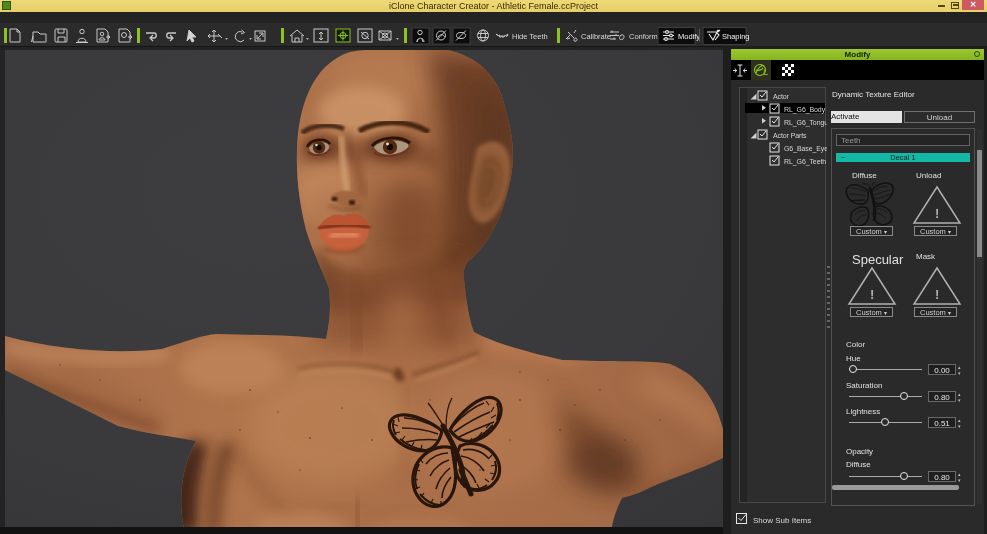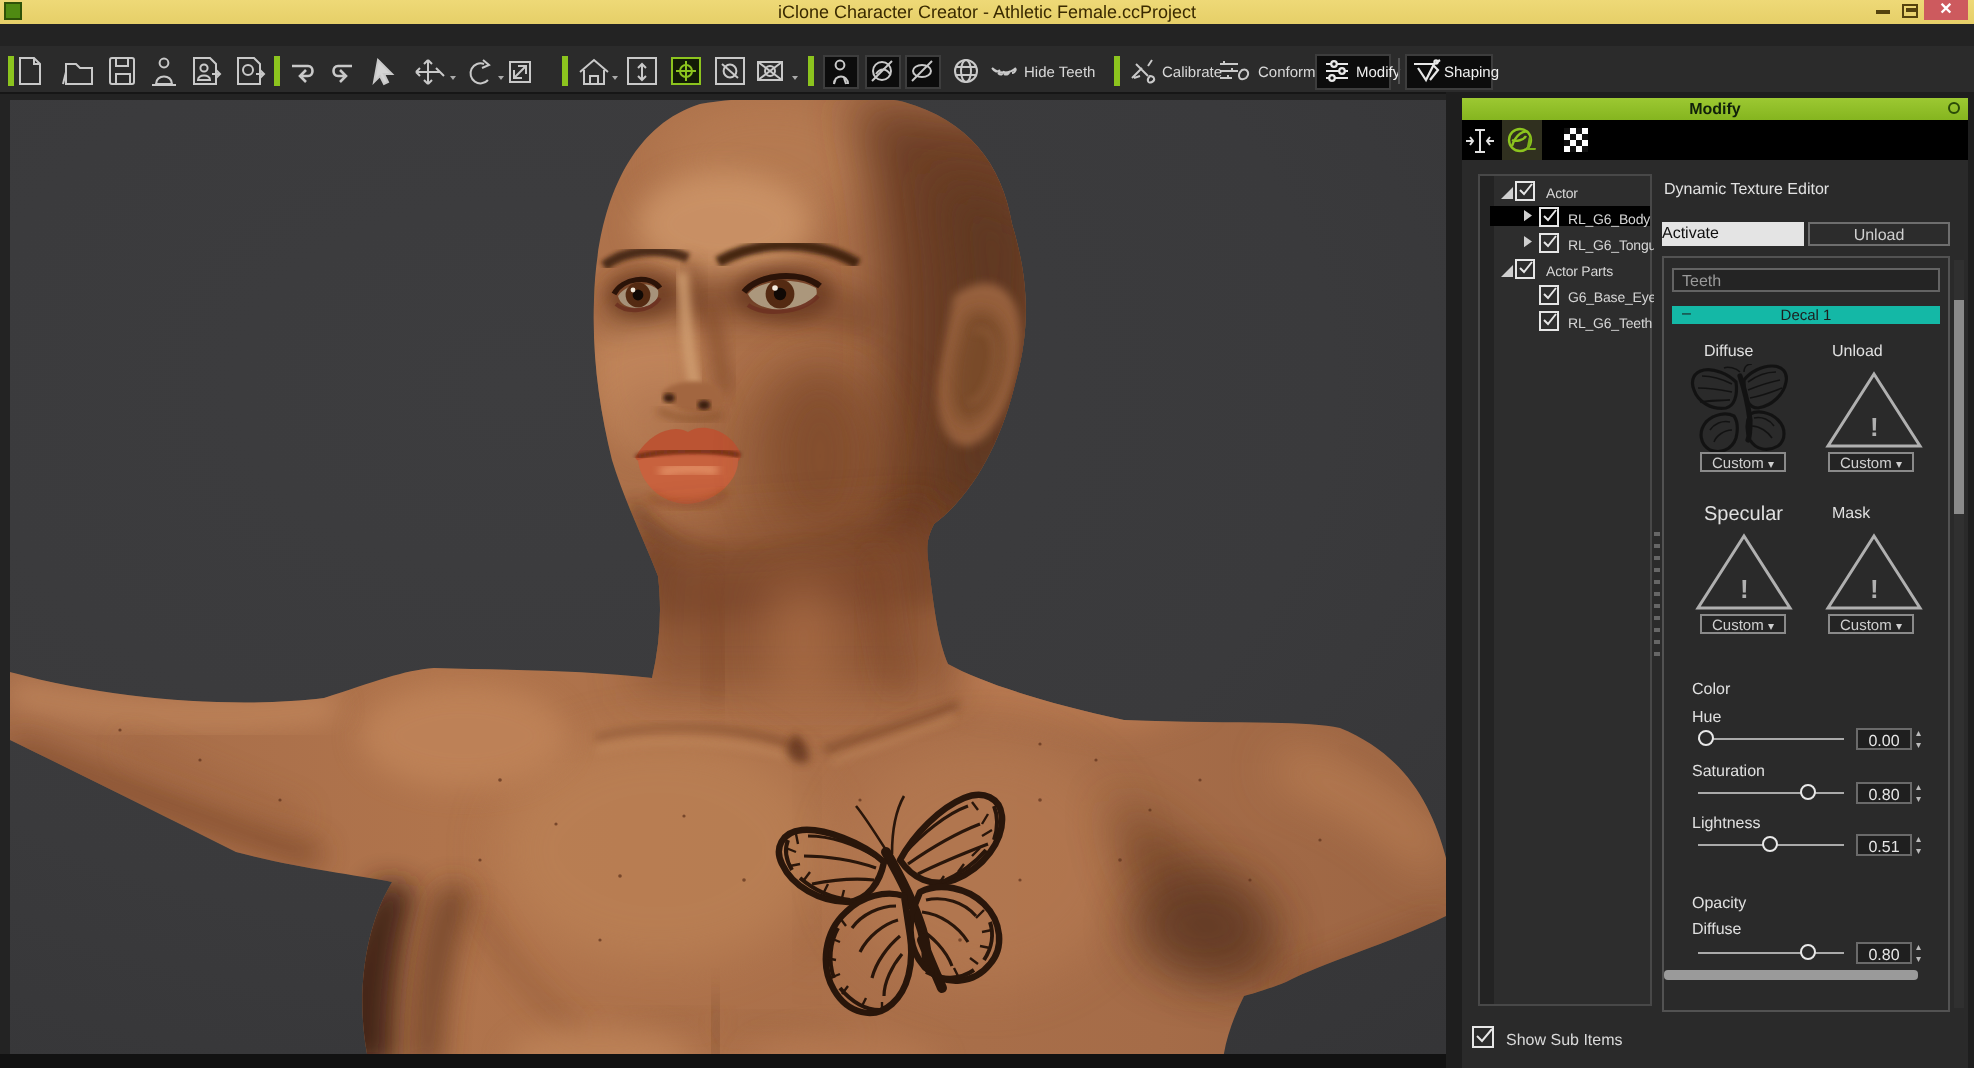--- a/index.html
+++ b/index.html
@@ -415,21 +415,21 @@
         <path d="M23,26 C19,24 13,25 9,29 C5,34 6,40 11,43 C16,45 22,43 24,37 C25,33 25,29 23,26 Z"></path>
         <path d="M21,29 C17,28 13,30 11,33 M22,33 C18,33 14,36 13,39" stroke-width="0.8"></path>
       </g>
     </svg>
     <svg class="abs" style="left:185px;top:136px" width="58" height="45">
         <path d="M29 5 L52 41 L6 41 Z" fill="none" stroke="#b0b0b0" stroke-width="1.5"></path>
         <text x="27" y="36" fill="#b0b0b0" font-size="13" font-weight="bold">!</text>
       </svg>
     <div class="abs custom" style="left:127px;top:180px">Custom <span>▾</span></div>
     <div class="abs custom" style="left:191px;top:180px">Custom <span>▾</span></div>
-    <div class="abs" style="left:129px;top:206px;color:#e0e0e0;font-size:10px">Specular</div>
+    <div class="abs" style="left:129px;top:206px;color:#e0e0e0;font-size:13px">Specular</div>
     <div class="abs" style="left:193px;top:206px;color:#e0e0e0;font-size:8px">Mask</div>
     <svg class="abs" style="left:120px;top:217px" width="58" height="45">
         <path d="M29 5 L52 41 L6 41 Z" fill="none" stroke="#b0b0b0" stroke-width="1.5"></path>
         <text x="27" y="36" fill="#b0b0b0" font-size="13" font-weight="bold">!</text>
       </svg>
     <svg class="abs" style="left:185px;top:217px" width="58" height="45">
         <path d="M29 5 L52 41 L6 41 Z" fill="none" stroke="#b0b0b0" stroke-width="1.5"></path>
         <text x="27" y="36" fill="#b0b0b0" font-size="13" font-weight="bold">!</text>
       </svg>
     <div class="abs custom" style="left:127px;top:261px">Custom <span>▾</span></div>

